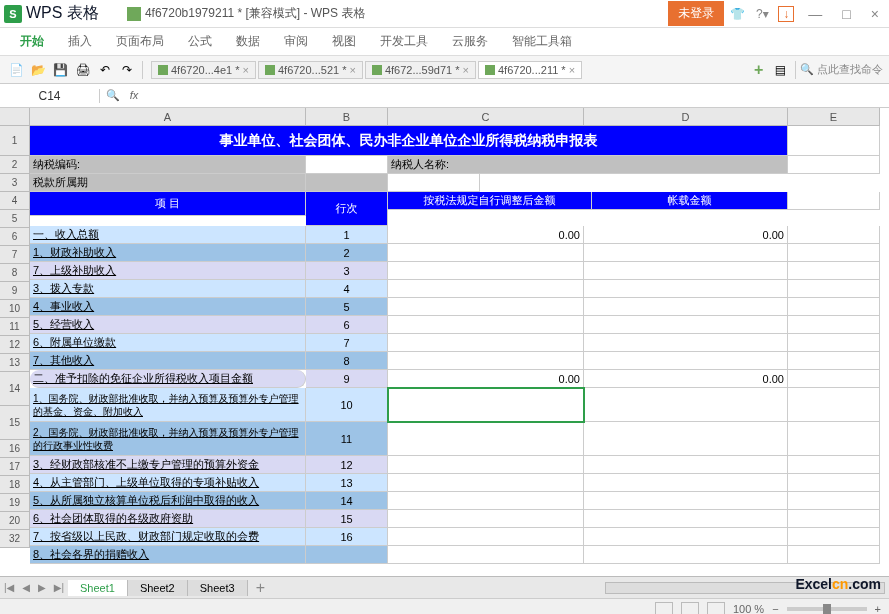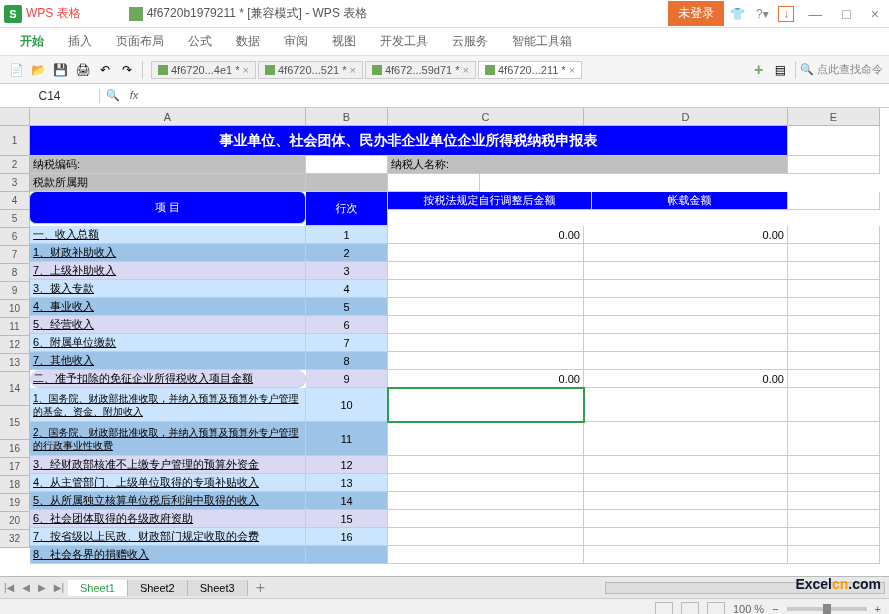--- a/index.html
+++ b/index.html
@@ -1,21 +1,21 @@
 <!DOCTYPE html>
 <html><head>
 <meta charset="utf-8">
 <style>
 * { box-sizing: border-box; margin: 0; padding: 0; font-family: "Microsoft YaHei", Arial, sans-serif; }
 body { background: #f0f0f0; width: 889px; height: 614px; overflow: hidden; position: relative; }
 
 
 .titlebar { height: 28px; background: #fff; display: flex; align-items: center; padding: 0 4px; border-bottom: 1px solid #ddd; }
 .app-logo { width: 18px; height: 18px; background: #2e9e4a; color: #fff; font-size: 11px; font-weight: bold; display: flex; align-items: center; justify-content: center; border-radius: 2px; margin-right: 4px; }
-.app-name { font-size: 12px; color: #ef4444; margin-right: 48px; }
+.app-name { font-size: 16px; color: #0f172a; margin-right: 28px; }
 .doc-icon { width: 14px; height: 14px; background: #6fa85a; margin-right: 4px; }
 .doc-title { font-size: 12px; color: #555; flex: 1; }
 .login-btn { background: #e87030; color: #fff; font-size: 12px; padding: 4px 10px; margin-right: 6px; }
 .title-icons { display: flex; gap: 8px; align-items: center; }
 .title-icon { width: 16px; height: 16px; color: #888; font-size: 12px; display: flex; align-items: center; justify-content: center; cursor: pointer; }
 .title-icon.orange { color: #e87030; border: 1px solid #e87030; }
 .win-ctrl { padding: 0 6px; color: #888; cursor: pointer; font-size: 14px; }
 
 
 .menubar { height: 28px; background: #fff; display: flex; align-items: center; padding: 0 8px; border-bottom: 1px solid #ddd; }
@@ -203,21 +203,21 @@
         <div class="cell " style="width: 82px; height: 18px;"></div>
         <div class="cell gray-bg" style="width: 400px; height: 18px;">纳税人名称:</div>
         <div class="cell " style="width: 92px; height: 18px;"></div>
       </div>
       <div class="grid-row">
         <div class="cell gray-bg" style="width: 276px; height: 18px;">税款所属期</div>
         <div class="cell gray-bg" style="width: 82px; height: 18px;"></div>
         <div class="cell " style="width: 92px; height: 18px;"></div>
       </div>
       <div class="grid-row">
-        <div class="cell blue-col-hdr" style="width: 276px; height: 32px; border-radius: 6px;">项            目</div>
+        <div class="cell blue-col-hdr" style="width: 276px; height: 24px;">项            目</div>
         <div class="cell blue-col-hdr" style="width: 82px; height: 34px;">行次</div>
         <div class="cell blue-col-hdr" style="width: 204px; height: 18px;">按税法规定自行调整后金额</div>
         <div class="cell blue-col-hdr" style="width: 196px; height: 18px;">帐载金额</div>
         <div class="cell " style="width: 92px; height: 18px;"></div>
       </div>
       <div class="grid-row">
         <div class="cell item-light" style="width: 276px; height: 18px;">一、收入总额</div>
         <div class="cell num-light" style="width: 82px; height: 18px;">1</div>
         <div class="cell right" style="width: 196px; height: 18px;">0.00</div>
         <div class="cell right" style="width: 204px; height: 18px;">0.00</div>

